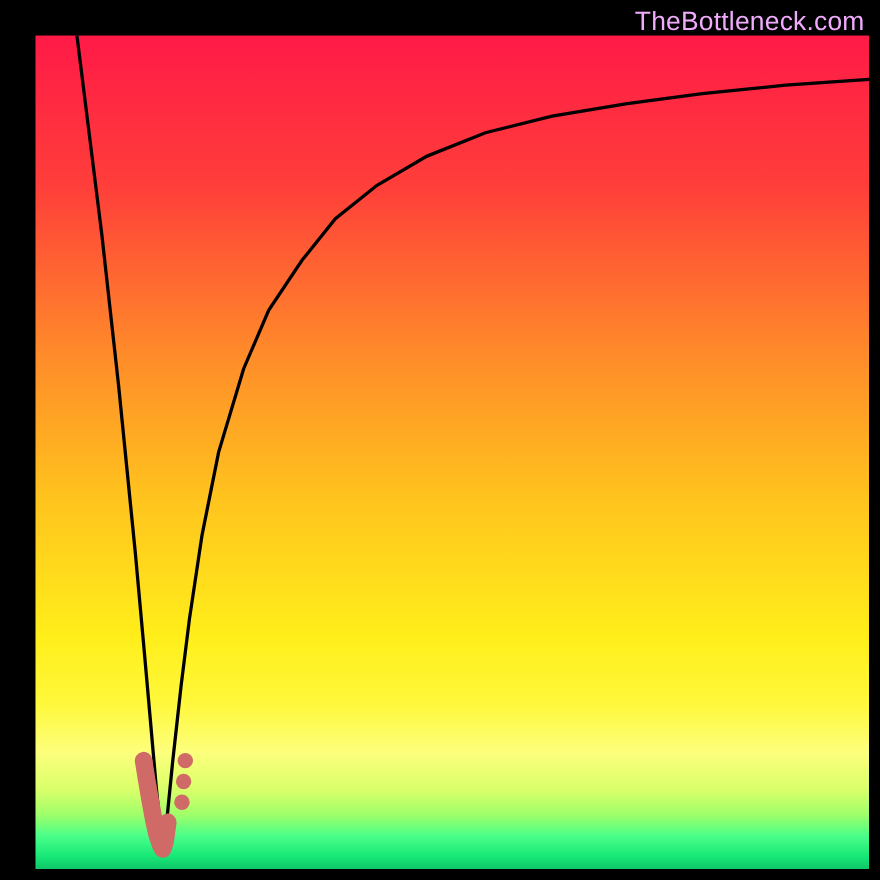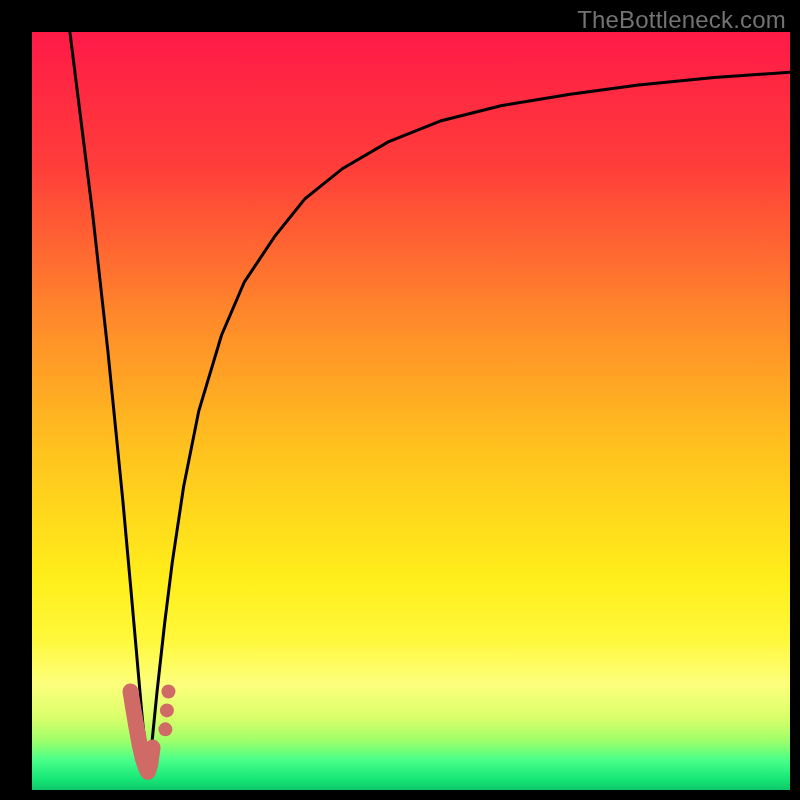--- a/index.html
+++ b/index.html
@@ -23,21 +23,21 @@
     top: 32px;
     left: 32px;
     width: 758px;
     height: 758px;
     overflow: hidden;
   }
   .watermark {
     position: absolute;
     top: 6px;
     right: 14px;
-    color: #737373;
+    color: #f0abfc;
     font-size: 24px;
     font-weight: 500;
     letter-spacing: 0.2px;
     user-select: none;
   }
   svg { display: block; }
 </style>
 </head>
 <body>
 

